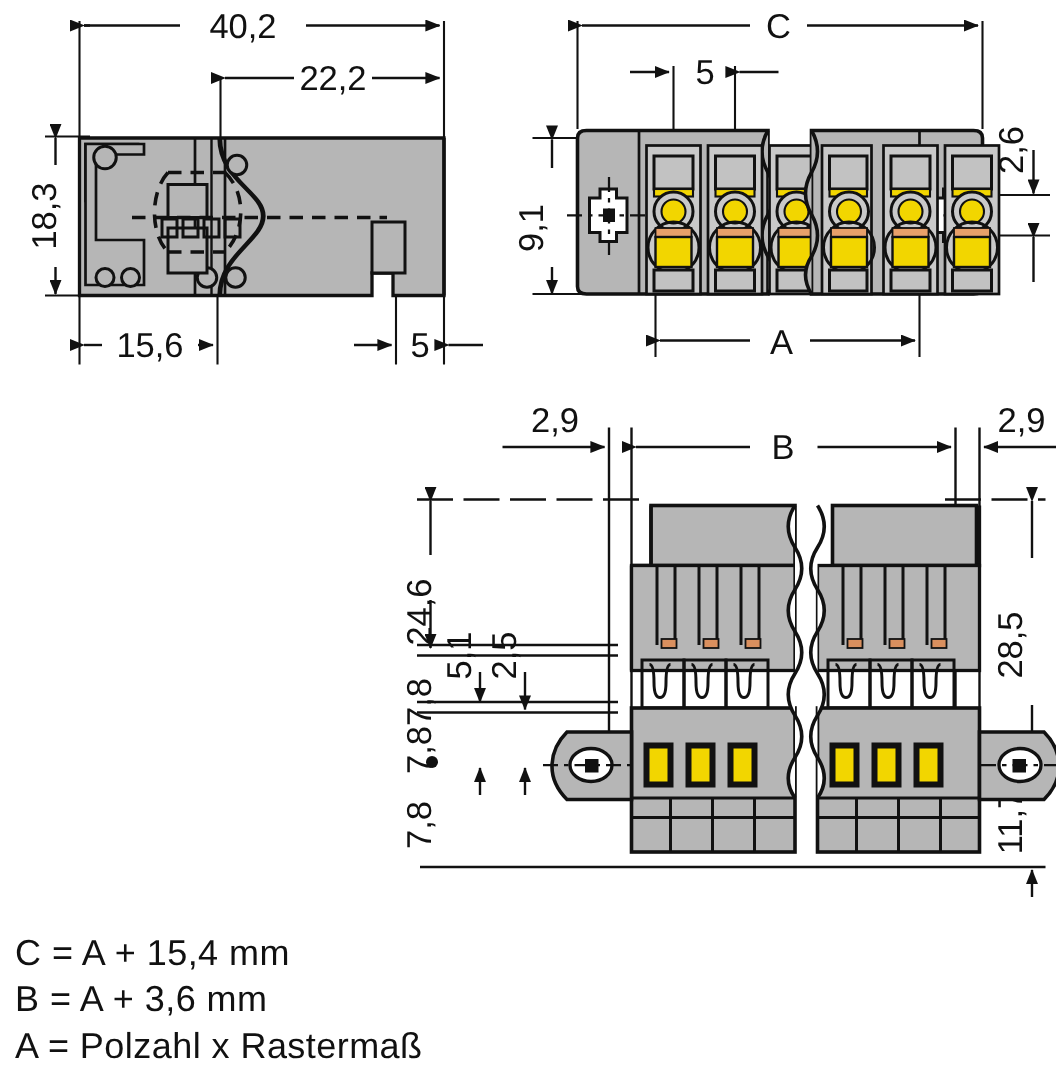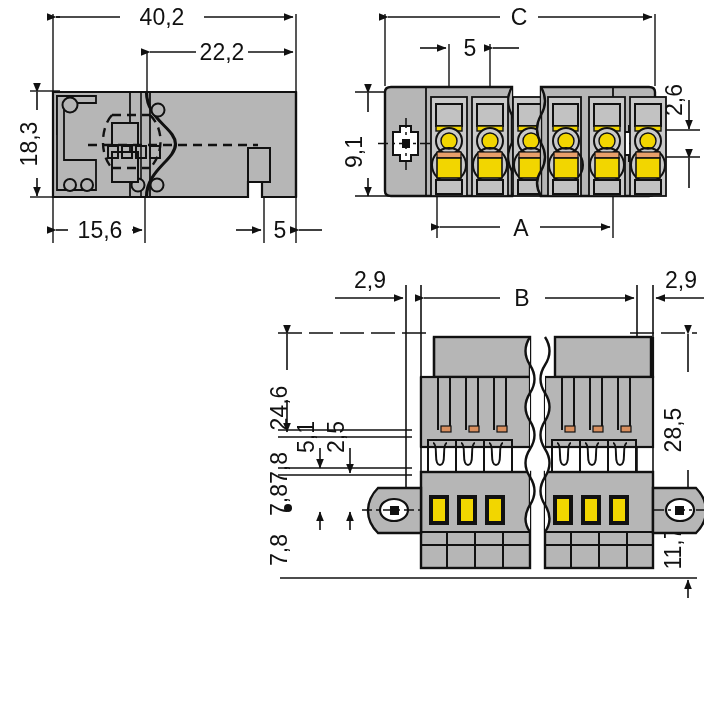--- a/index.html
+++ b/index.html
@@ -431,14 +431,19 @@
           <line x1="571" y1="532" x2="571" y2="568"></line>
           <line x1="599" y1="532" x2="599" y2="568"></line>
           <line x1="627" y1="532" x2="627" y2="568"></line>
           <line x1="545" y1="545" x2="653" y2="545"></line>
         </g>
         <path d="M545,337 q9,14 0,28 q-9,14 0,28 q9,14 0,28 q-9,14 0,28 q9,14 0,28 q-9,14 0,28 q9,14 0,27" fill="#ffffff" stroke="#111" stroke-width="2.4"></path>
       </g>
     </g>
   </svg>
 
+  <div class="notes">
+    <div class="note-line">C = A + 15,4 mm</div>
+    <div class="note-line">B = A + 3,6 mm</div>
+    <div class="note-line">A = Polzahl x Rastermaß</div>
+  </div>
 
 </div>
 
 </body></html>

